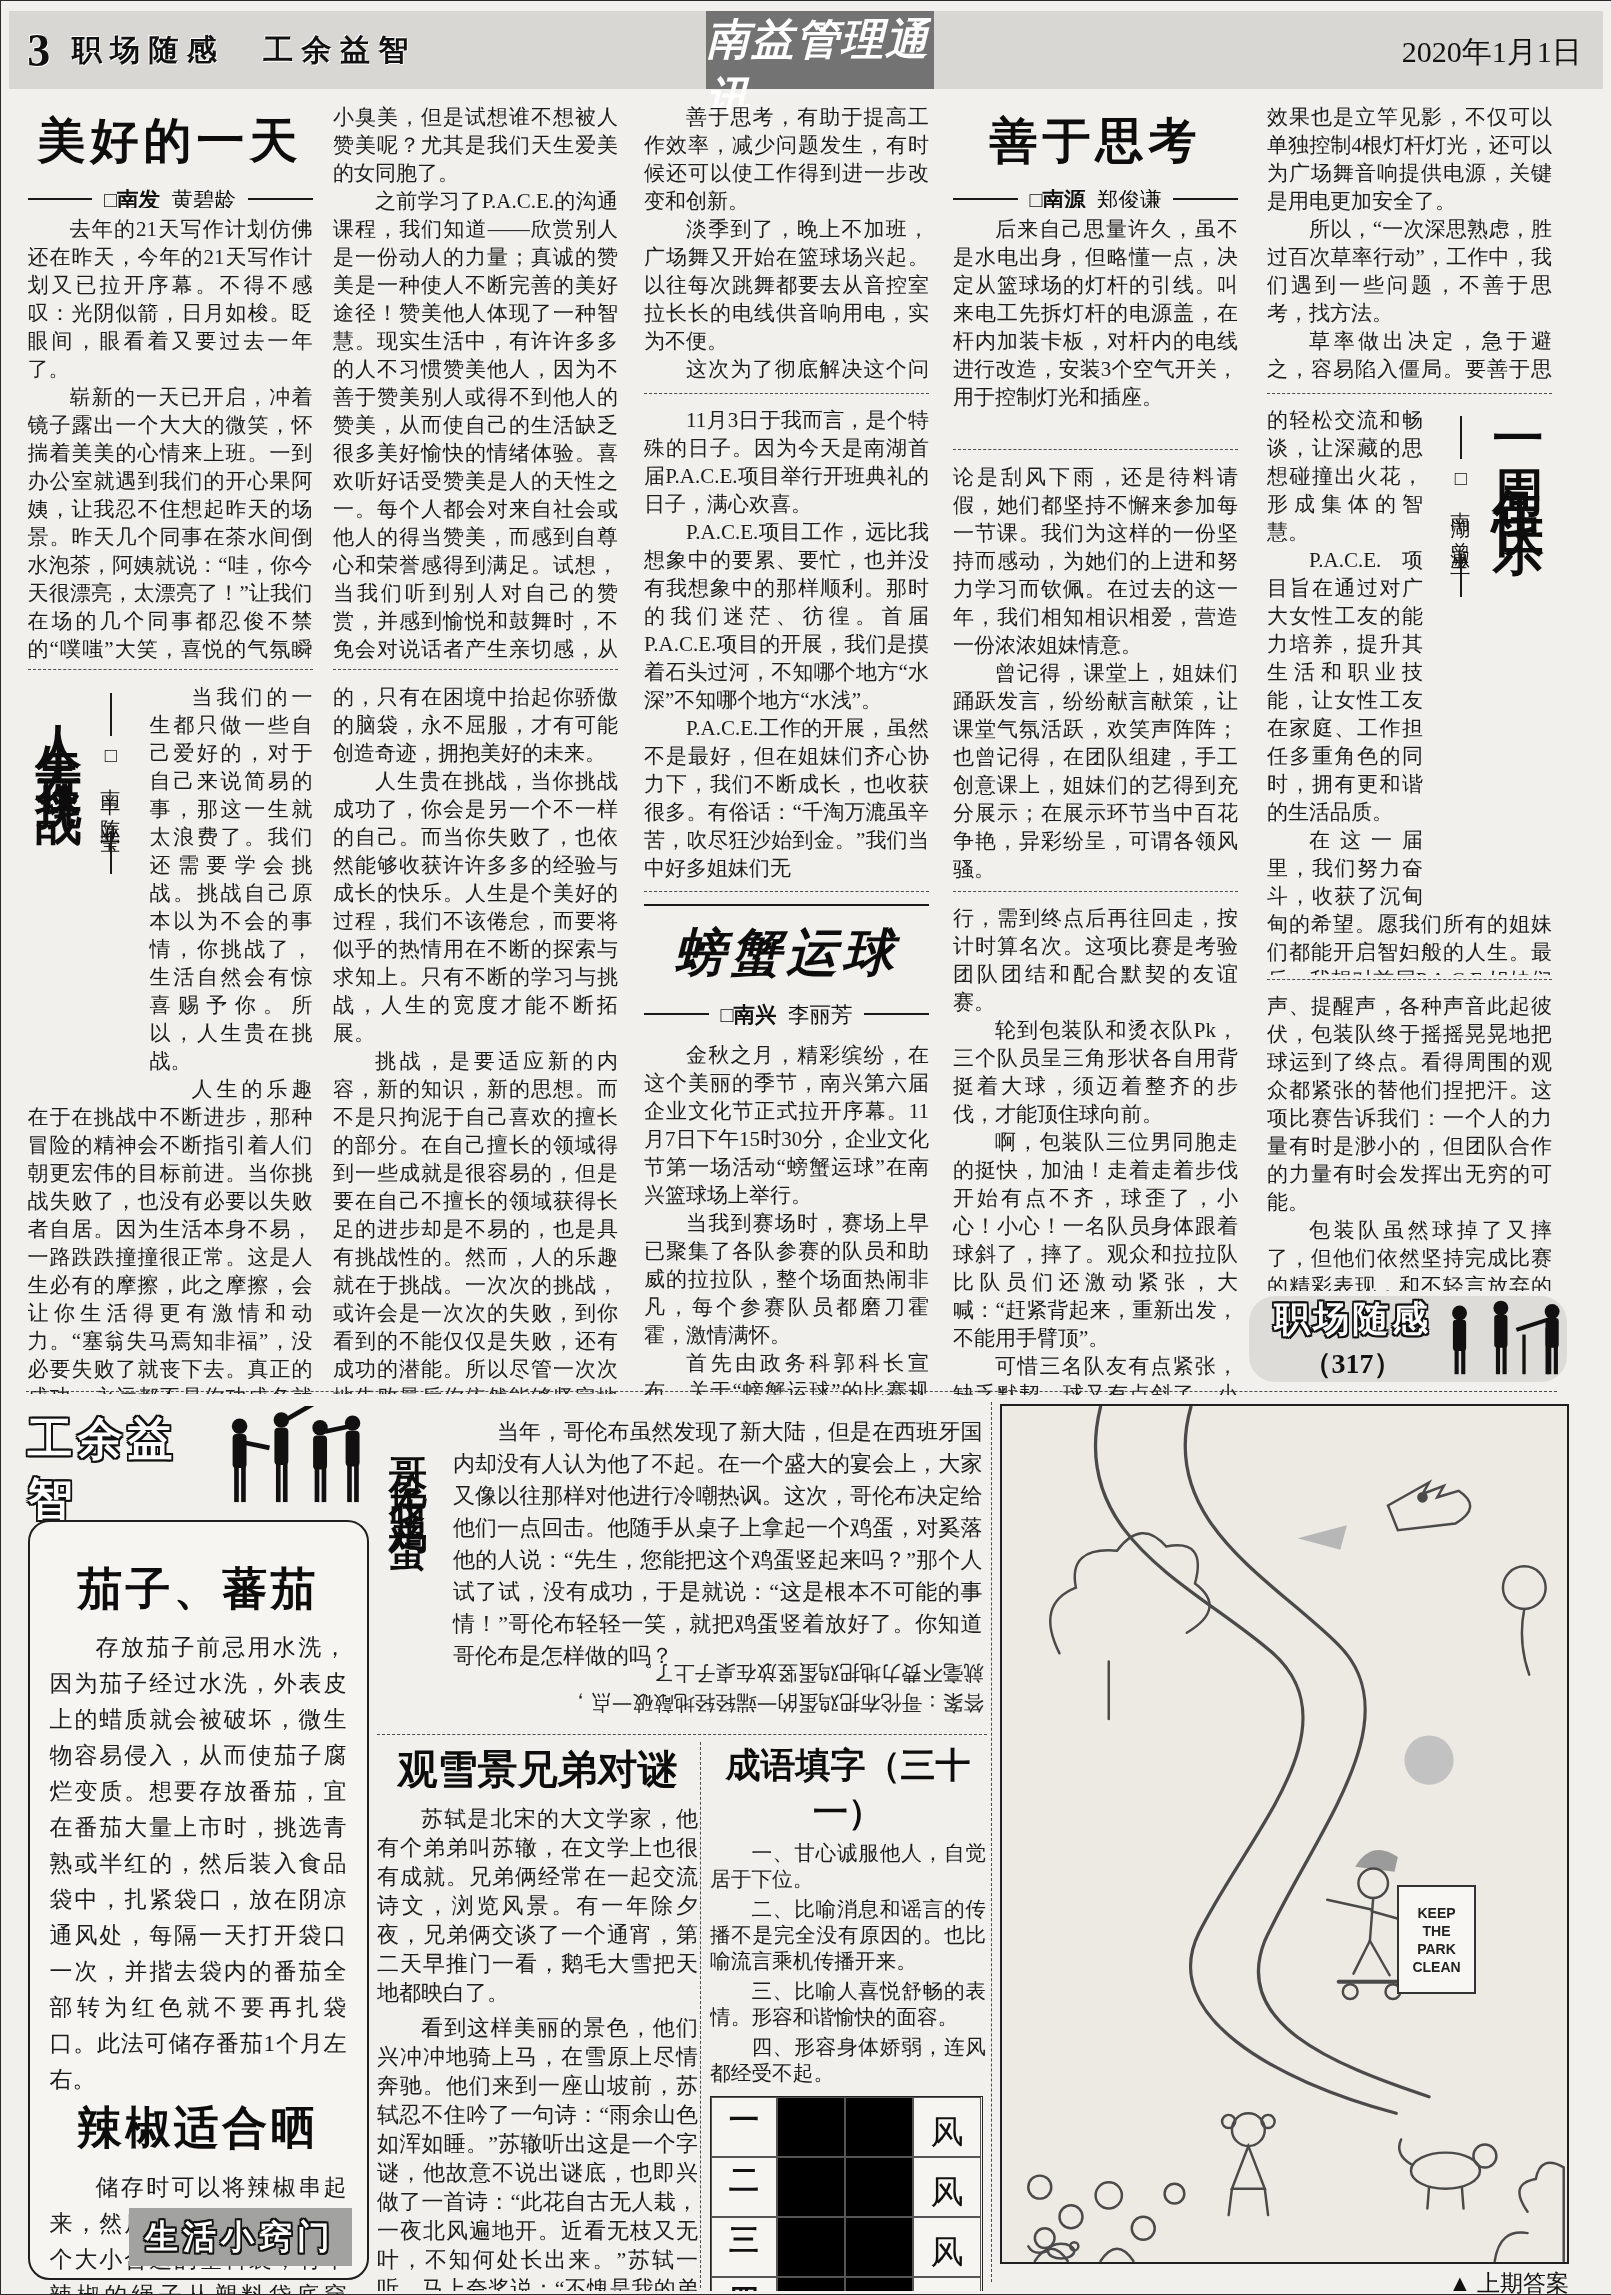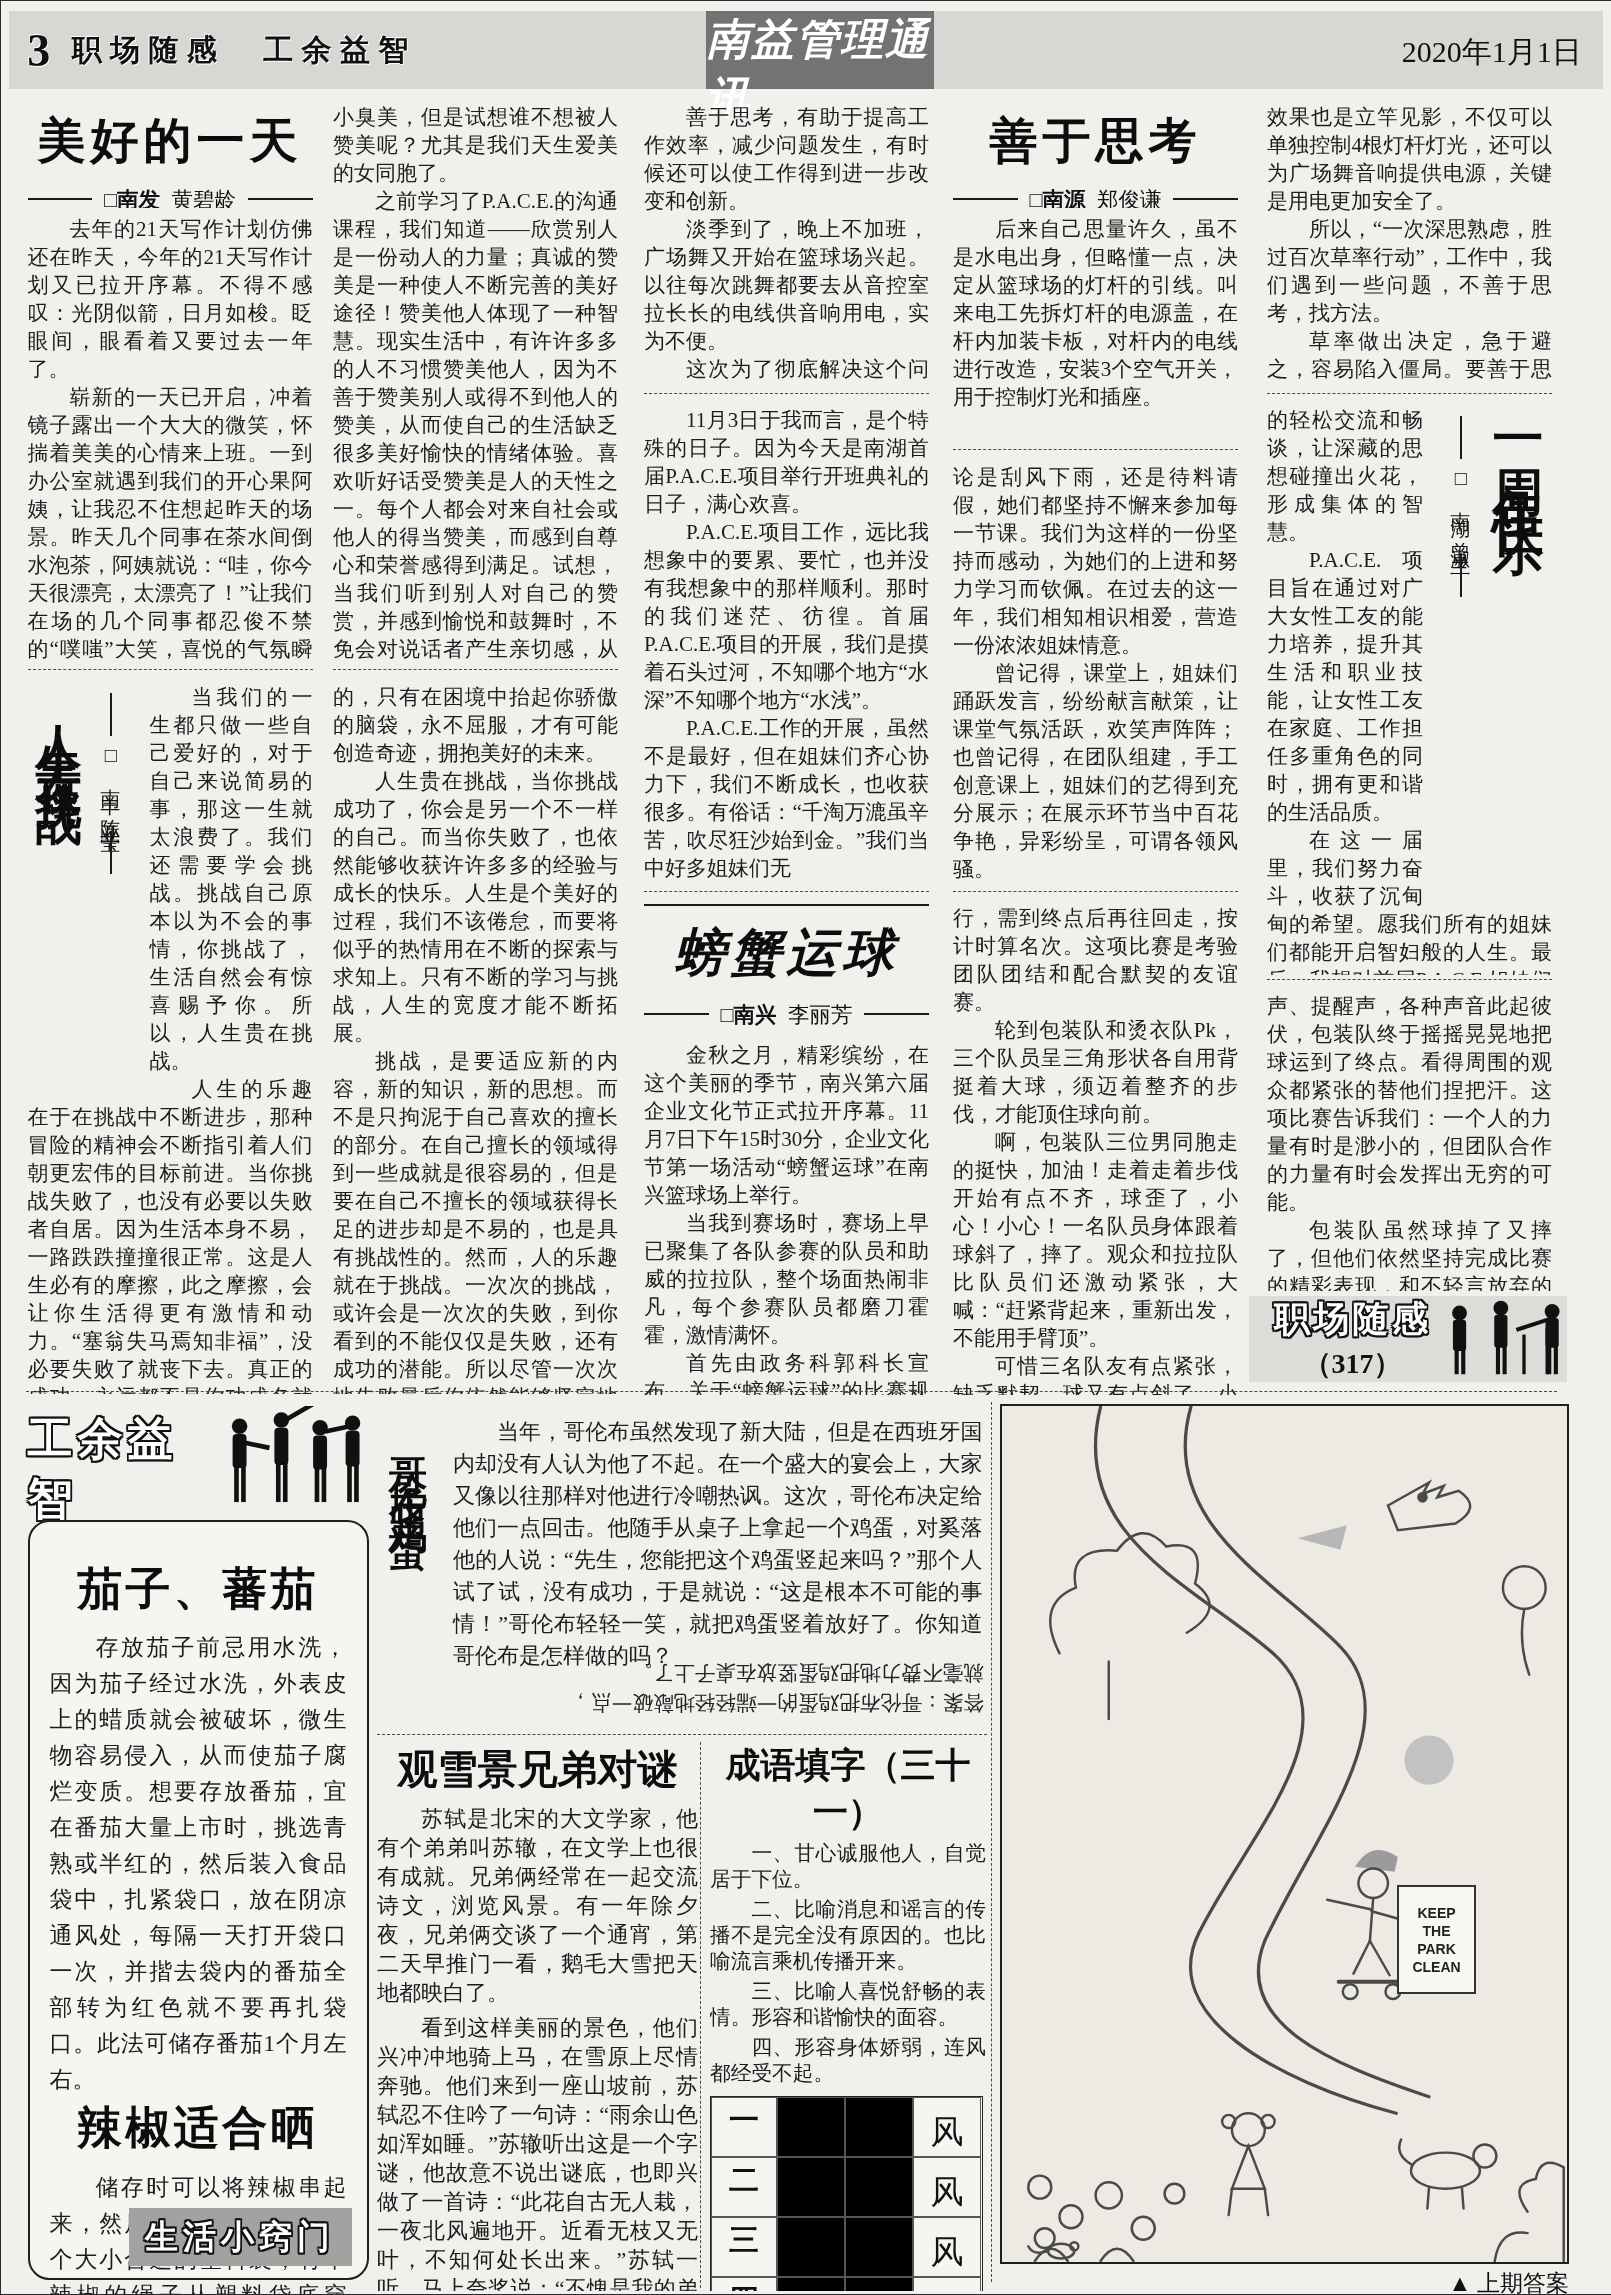--- a/index.html
+++ b/index.html
@@ -44,21 +44,21 @@
   .vauthor .bar { width:1.7px; height:43px; background:#1a1a1a; }
   .vauthor .vtext { writing-mode:vertical-rl; font-size:20px; letter-spacing:6.6px; margin:8.3px 0; color:#111; }
 
   .pangxie-head { border-top:2.5px solid #1a1a1a; padding-top:13.2px; }
 
   
   .outline { color:#fff; font-weight:bold;
              text-shadow:-1.7px -1.7px 0 #111,1.7px -1.7px 0 #111,-1.7px 1.7px 0 #111,1.7px 1.7px 0 #111,
                          -1.7px 0 0 #111,1.7px 0 0 #111,0 -1.7px 0 #111,0 1.7px 0 #111; }
   .badge-zc { position:absolute; left:-18px; top:1197px; width:318px; height:86px;
-              background:#dddcd9; display:flex; align-items:center; }
+              background:#dddcd9; display:flex; align-items:center;border-radius:26px; }
   .badge-zc .txt { margin-left:25px; text-align:center; }
   .badge-zc .lbl { font-size:36px; letter-spacing:3.3px; }
   .badge-zc .num { font-size:28px; font-weight:bold; color:#111; margin-top:1.7px; }
   .badge-gy { position:absolute; left:26.5px; top:1405px; width:341px; height:109px; display:flex; }
   .badge-gy .txt { margin-top:3.3px; }
   .badge-gy .lbl { font-size:45px; letter-spacing:5px; }
   .badge-gy .num { font-size:35px; font-weight:bold; color:#111; margin:8.3px 0 0 33px; }
 
   
   .tips-box { position:absolute; left:26.5px; top:1519px; width:341px; height:760px;

